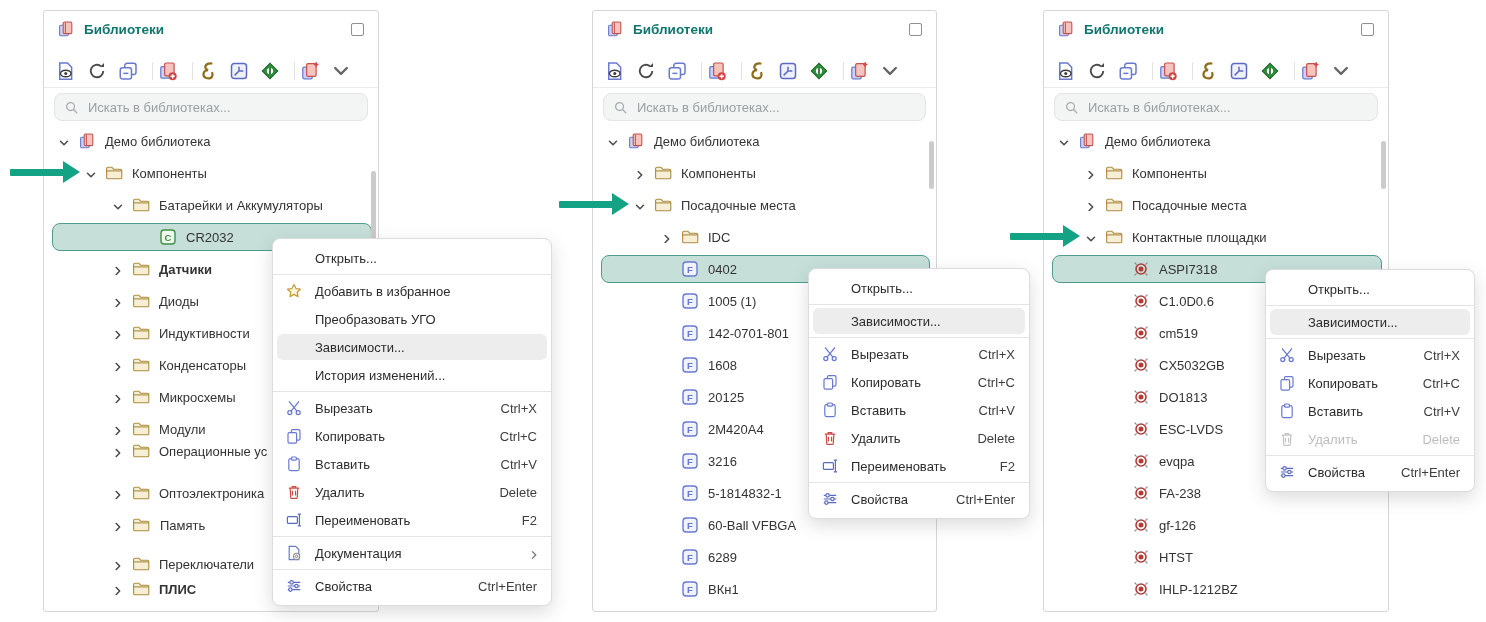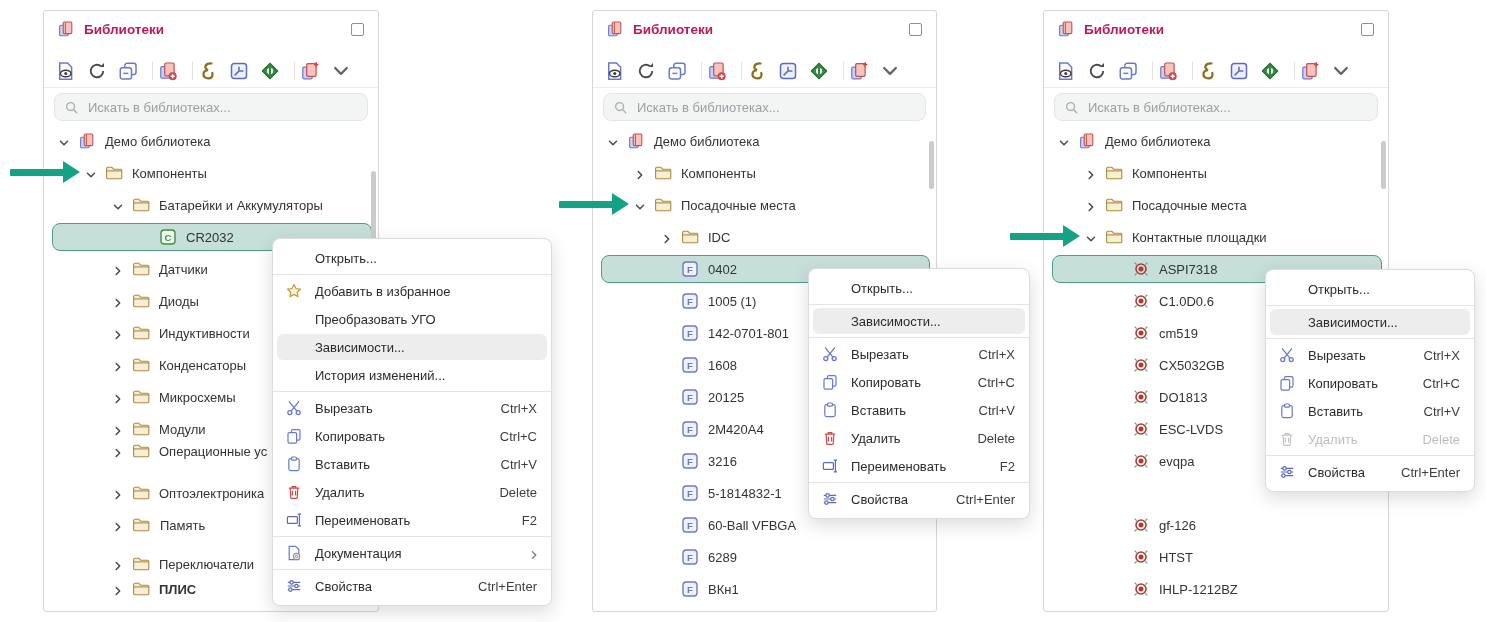--- a/index.html
+++ b/index.html
@@ -1,20 +1,20 @@
 <!DOCTYPE html>
 <html><head>
 <meta charset="utf-8">
 <style>
   html,body{margin:0;padding:0;background:#fff;}
   .canvas{position:relative;width:1486px;height:622px;background:#ffffff;
           font-family:"Liberation Sans",sans-serif;overflow:hidden;}
   .panel{position:absolute;background:#fff;border:1px solid #d6d6d6;border-radius:3px;box-sizing:border-box;}
   .p-title-icon{position:absolute;left:13px;top:9px;width:18px;height:18px;}
-  .p-title{position:absolute;left:40px;top:11px;font-size:13.5px;font-weight:bold;color:#be185d;}
+  .p-title{position:absolute;left:40px;top:11px;font-size:13.5px;font-weight:bold;color:#0f766e;}
   .float-btn{position:absolute;right:14px;top:12px;width:11px;height:11px;border:1.5px solid #8f8f8f;border-radius:2px;}
   .tb-icon{position:absolute;top:50px;width:20px;height:20px;}
   .tb-icon svg{width:100%;height:100%;}
   .tb-sep{position:absolute;top:51px;width:1px;height:18px;background:#e2e2e2;}
   .hr{position:absolute;top:76px;left:0;right:0;height:1px;background:#ececec;}
   .search{position:absolute;top:82px;left:10px;right:10px;height:28px;background:#f3f4f4;
           border:1px solid #e4e5e5;border-radius:8px;box-sizing:border-box;}
   .search-icon{position:absolute;left:9px;top:6px;width:15px;height:15px;}
   .search-ph{position:absolute;left:33px;top:6px;font-size:13px;color:#9aa0a4;}
   .row{position:absolute;left:0;right:0;height:32px;}
@@ -144,21 +144,21 @@
         <div class="row-label" style="left: 142px;">CR2032</div>
       </div>
       <div class="row" style="top: 242px;">
         <div class="chev" style="left: 68px;"><svg viewBox="0 0 12 12">
             <path d="M4.2 2.5L7.7 6l-3.5 3.5" fill="none" stroke="#4a4a4a" stroke-width="1.5" stroke-linecap="round" stroke-linejoin="round"></path>
           </svg></div>
         <div class="node-icon" style="left: 88px;"><svg viewBox="0 0 18 15">
             <path d="M1.6 3.1q0-1.4 1.4-1.4h3.8l1.8 2h6.8q1.4 0 1.4 1.4v6.8q0 1.4-1.4 1.4H3q-1.4 0-1.4-1.4z" fill="#f7eed6" stroke="#ab8b3e" stroke-width="1.1"></path>
             <path d="M1.6 5.4h15.2" stroke="#ab8b3e" stroke-width="1.1"></path>
           </svg></div>
-        <div class="row-label" style="left: 115px;">Датчики</div>
+        <div class="row-label" style="left: 115px; font-weight: bold;">Датчики</div>
       </div>
       <div class="row" style="top: 274px;">
         <div class="chev" style="left: 68px;"><svg viewBox="0 0 12 12">
             <path d="M4.2 2.5L7.7 6l-3.5 3.5" fill="none" stroke="#4a4a4a" stroke-width="1.5" stroke-linecap="round" stroke-linejoin="round"></path>
           </svg></div>
         <div class="node-icon" style="left: 88px;"><svg viewBox="0 0 18 15">
             <path d="M1.6 3.1q0-1.4 1.4-1.4h3.8l1.8 2h6.8q1.4 0 1.4 1.4v6.8q0 1.4-1.4 1.4H3q-1.4 0-1.4-1.4z" fill="#f7eed6" stroke="#ab8b3e" stroke-width="1.1"></path>
             <path d="M1.6 5.4h15.2" stroke="#ab8b3e" stroke-width="1.1"></path>
           </svg></div>
         <div class="row-label" style="left: 115px;">Диоды</div>
@@ -749,20 +749,28 @@
         <div class="row-label" style="left: 115px;">ESC-LVDS</div>
       </div>
       <div class="row" style="top: 434px;">
         <div class="node-icon" style="left: 88px;"><svg viewBox="0 0 18 18">
             <path d="M2.6 2.6l2 2M15.4 2.6l-2 2M2.6 15.4l2-2M15.4 15.4l-2-2" stroke="#878787" stroke-width="1.2"></path>
             <circle cx="9" cy="9" r="5" fill="none" stroke="#b23c35" stroke-width="1.6"></circle>
             <circle cx="9" cy="9" r="2.5" fill="#b23c35"></circle>
           </svg></div>
         <div class="row-label" style="left: 115px;">evqpa</div>
       </div>
+      <div class="row" style="top: 466px;">
+        <div class="node-icon" style="left: 88px;"><svg viewBox="0 0 18 18">
+            <path d="M2.6 2.6l2 2M15.4 2.6l-2 2M2.6 15.4l2-2M15.4 15.4l-2-2" stroke="#878787" stroke-width="1.2"></path>
+            <circle cx="9" cy="9" r="5" fill="none" stroke="#b23c35" stroke-width="1.6"></circle>
+            <circle cx="9" cy="9" r="2.5" fill="#b23c35"></circle>
+          </svg></div>
+        <div class="row-label" style="left: 115px;">FA-238</div>
+      </div>
       <div class="row" style="top: 498px;">
         <div class="node-icon" style="left: 88px;"><svg viewBox="0 0 18 18">
             <path d="M2.6 2.6l2 2M15.4 2.6l-2 2M2.6 15.4l2-2M15.4 15.4l-2-2" stroke="#878787" stroke-width="1.2"></path>
             <circle cx="9" cy="9" r="5" fill="none" stroke="#b23c35" stroke-width="1.6"></circle>
             <circle cx="9" cy="9" r="2.5" fill="#b23c35"></circle>
           </svg></div>
         <div class="row-label" style="left: 115px;">gf-126</div>
       </div>
       <div class="row" style="top: 530px;">
         <div class="node-icon" style="left: 88px;"><svg viewBox="0 0 18 18">

